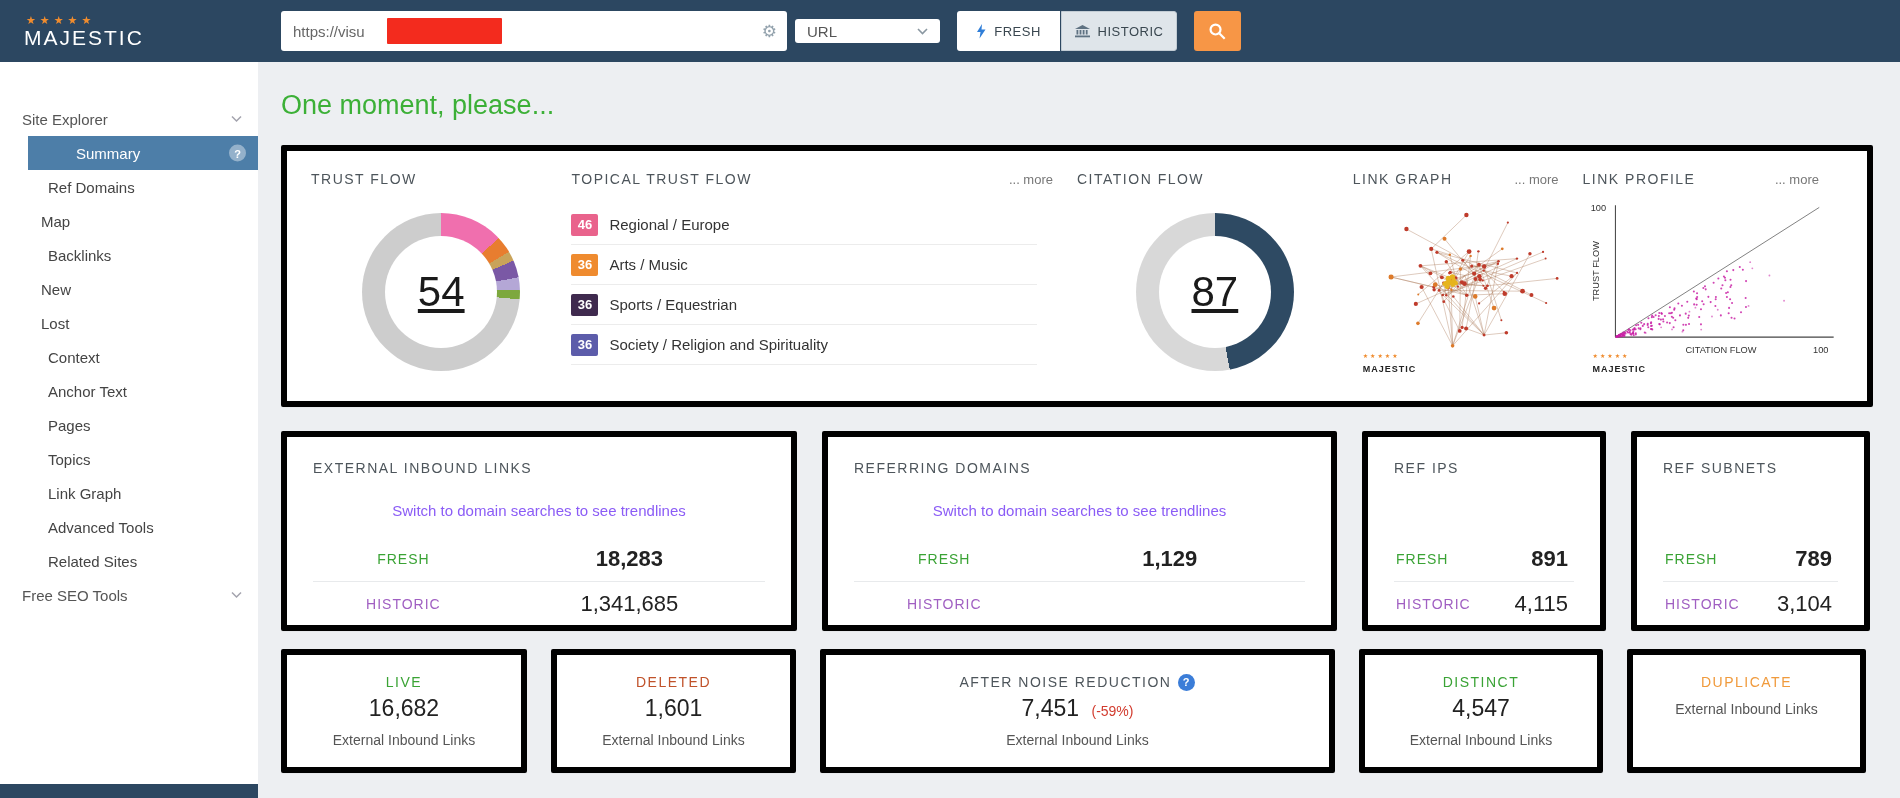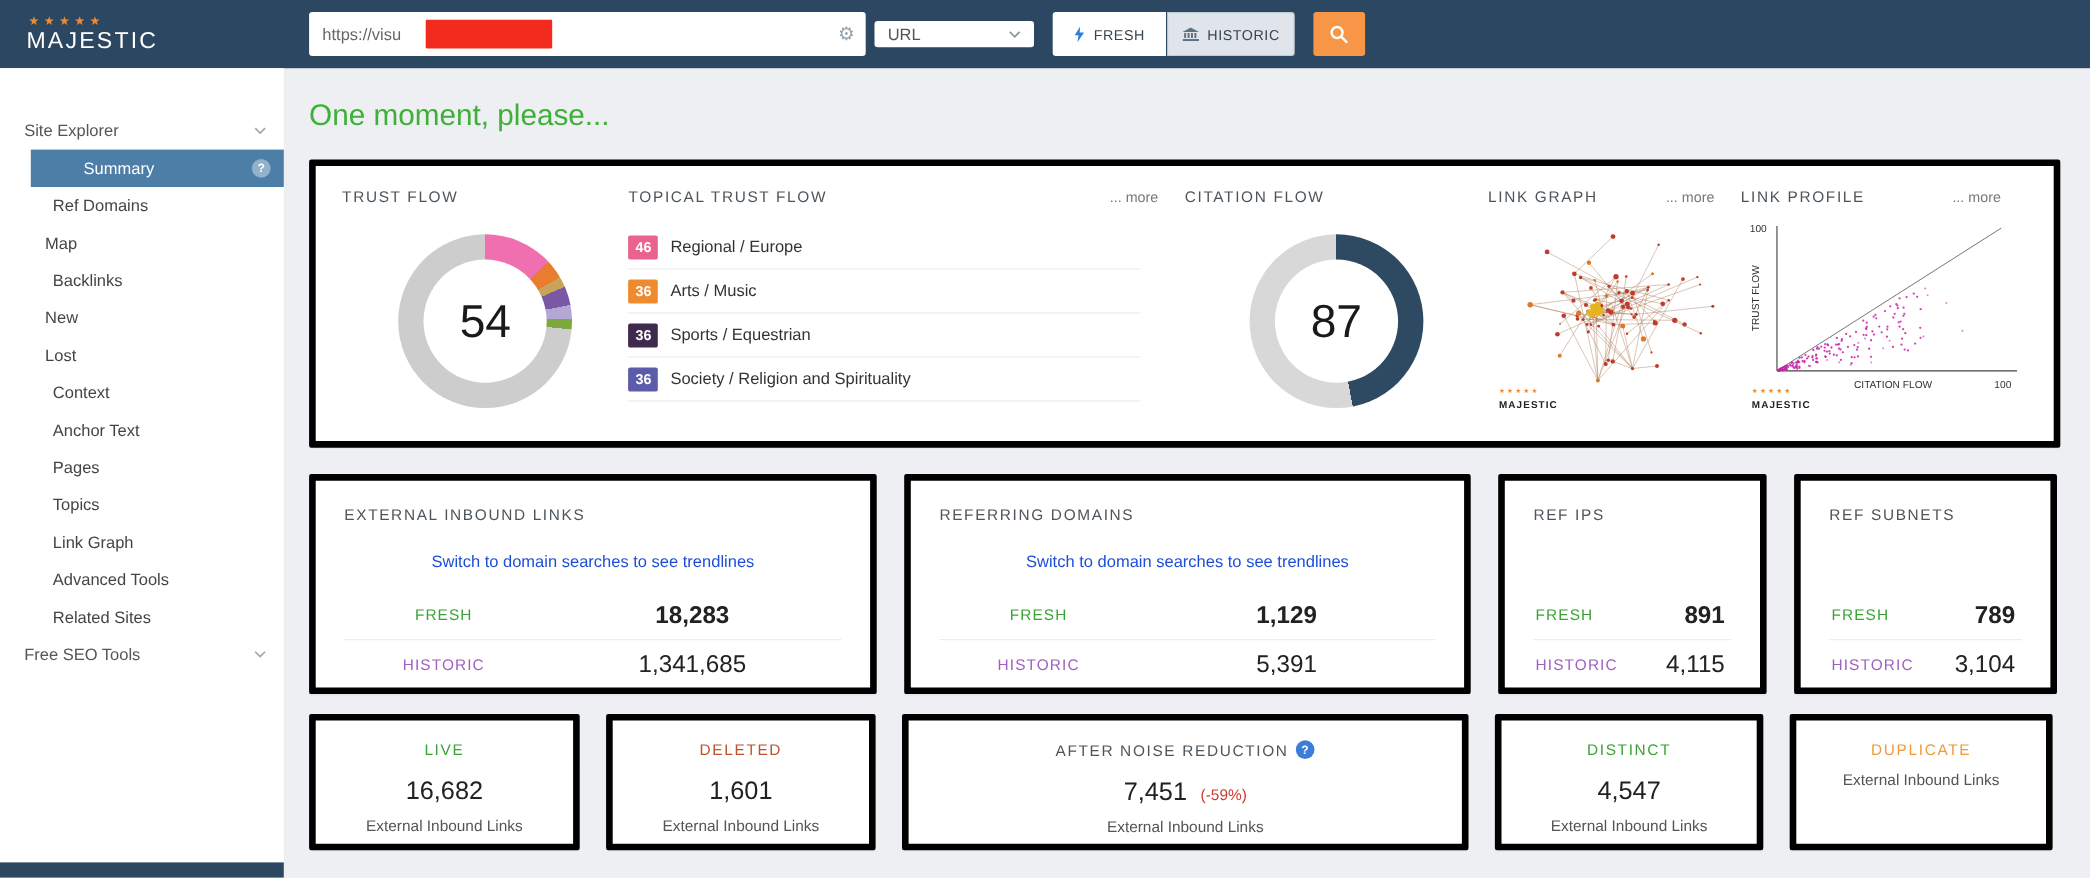--- a/index.html
+++ b/index.html
@@ -45,57 +45,57 @@
   .ov-col { display:flex; flex-direction:column; }
   .ov-head { display:flex; justify-content:space-between; align-items:baseline; padding-right:24px; }
   .col-trust { width:17%; }
   .col-topical { width:33%; }
   .col-citation { width:18%; }
   .col-graph { width:15%; position:relative; }
   .col-profile { width:17%; position:relative; }
 
   .donut { width:158px; height:158px; border-radius:50%; position:relative; margin:26px auto 0; }
   .donut::after { content:''; position:absolute; inset:23px; background:#fff; border-radius:50%; }
-  .donut-value { position:absolute; inset:0; display:flex; align-items:center; justify-content:center; font-size:42px; color:#1a1a1a; z-index:1; }
+  .donut-value { position:absolute; inset:0; display:flex; align-items:center; justify-content:center; font-size:42px; color:#1a1a1a; z-index:1;text-decoration:underline; }
 
   .topical-list { margin-top:18px; padding-right:40px; }
   .topical-row { display:flex; align-items:center; height:40px; border-bottom:1px solid #ececec; cursor:pointer; }
   .topical-badge { width:27px; height:22px; border-radius:2px; color:#fff; font-size:13px; font-weight:bold; display:flex; align-items:center; justify-content:center; margin-right:11px; flex:0 0 27px;text-align:center; }
   .topical-label { font-size:15px; color:#333; }
 
   .graph-canvas { width:100%; height:175px; margin-top:6px; }
   .watermark { position:absolute; left:10px; bottom:6px; line-height:1; }
   .watermark .w-stars { font-size:6px; letter-spacing:2px; color:#f08c2e; display:block; }
   .watermark .w-name { font-size:9px; font-weight:bold; letter-spacing:1px; color:#222; }
 
   
   .metrics-row { margin-top:24px; display:grid; grid-template-columns:516px 515px 244px 239px; gap:25px; }
   .metric-card { height:200px; padding:23px 26px 0; }
-  .metric-card .hint { margin-top:26px; text-align:center; font-size:15px; color:#1d4ed8; height:20px; }
+  .metric-card .hint { margin-top:26px; text-align:center; font-size:15px; color:#8b5cf6; height:20px; }
   .metric-rows { margin-top:14px; }
   .metric-row { display:grid; grid-template-columns:40% 60%; align-items:center; height:45px; }
   .metric-row + .metric-row { border-top:1px solid #e8eaec; }
   .m-label { font-size:14px; letter-spacing:1px; text-align:center; }
   .m-label.fresh { color:#3aa335; }
   .m-label.historic { color:#a05fc2; }
   .m-value { font-size:22px; color:#222; text-align:center; }
   .m-value.bold { font-weight:bold; }
   .metric-card.small .metric-row { grid-template-columns:50% 50%; }
   .metric-card.small .m-label { text-align:left; padding-left:2px; }
   .metric-card.small .m-value { text-align:right; padding-right:6px; }
 
   
   .summary-row { margin-top:18px; display:grid; grid-template-columns:246px 245px 515px 244px 239px; gap:24px; }
   .summary-card { height:124px; padding-top:18px; text-align:center; }
   .s-label { font-size:14px; letter-spacing:1.5px; display:inline-flex; align-items:center; gap:7px; }
   .s-label.live, .s-label.distinct { color:#3aa335; }
   .s-label.deleted { color:#c0522a; }
   .s-label.noise { color:#4d555b; }
   .s-label.duplicate { color:#f09a3c; }
-  .s-value { margin-top:14px; font-size:23px; color:#222;text-align:center; }
+  .s-value { margin-top:4px; font-size:23px; color:#222;text-align:center; }
   .s-delta { font-size:14px; color:#d23b2e; margin-left:6px; }
   .s-sub { margin-top:10px; font-size:14px; color:#555; }
   .info-badge { width:17px; height:17px; border-radius:50%; background:#3b7dd8; color:#fff; font-size:11px; font-weight:bold; display:inline-flex; align-items:center; justify-content:center; cursor:pointer; }
 </style>
 </head>
 <body>
 
 <header class="topbar">
   <div class="logo">
     <span class="stars">★★★★★</span>
@@ -661,21 +661,20 @@
       <div class="card metric-card">
         <div class="card-title">REFERRING DOMAINS</div>
         <div class="hint">Switch to domain searches to see trendlines</div>
         <div class="metric-rows">
           <div class="metric-row">
             <span class="m-label fresh">FRESH</span>
             <span class="m-value bold">1,129</span>
           </div>
           <div class="metric-row">
             <span class="m-label historic">HISTORIC</span>
-            <span class="m-value">5,391</span>
           </div>
         </div>
       </div>
 
       <div class="card metric-card small">
         <div class="card-title">REF IPS</div>
         <div class="hint"></div>
         <div class="metric-rows">
           <div class="metric-row">
             <span class="m-label fresh">FRESH</span>

